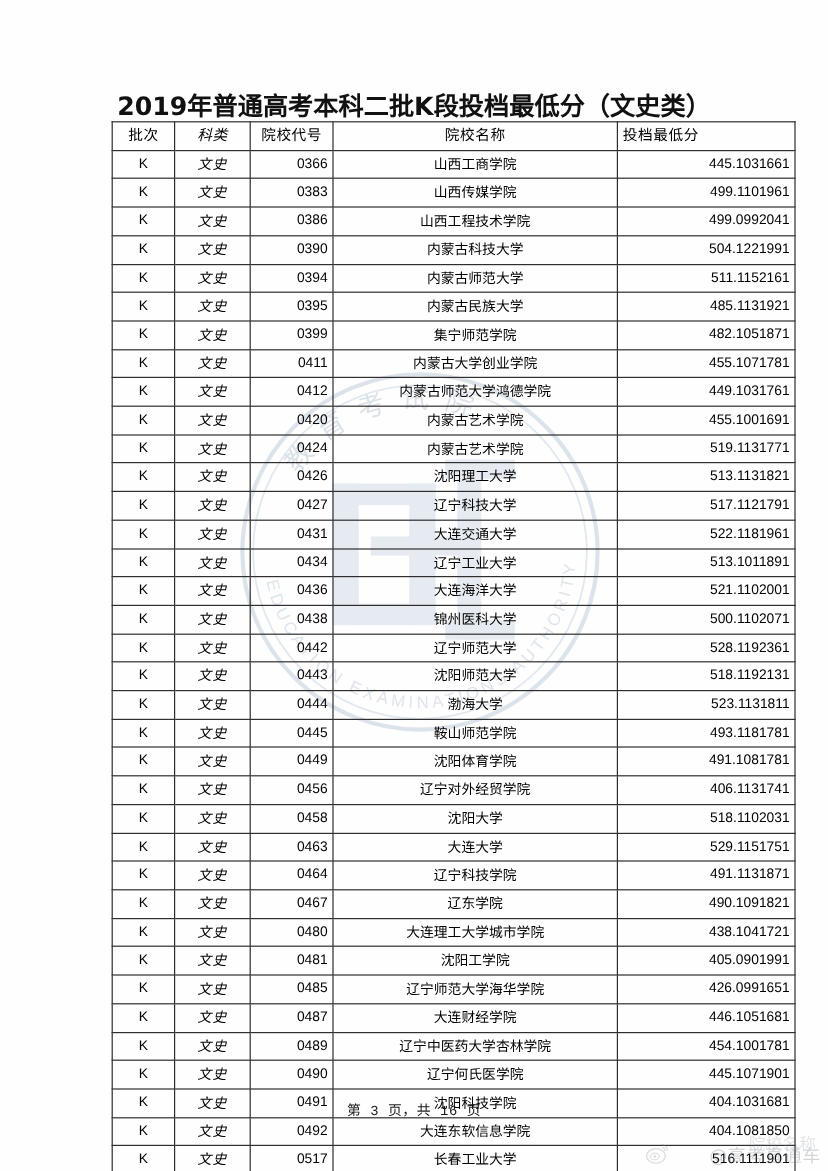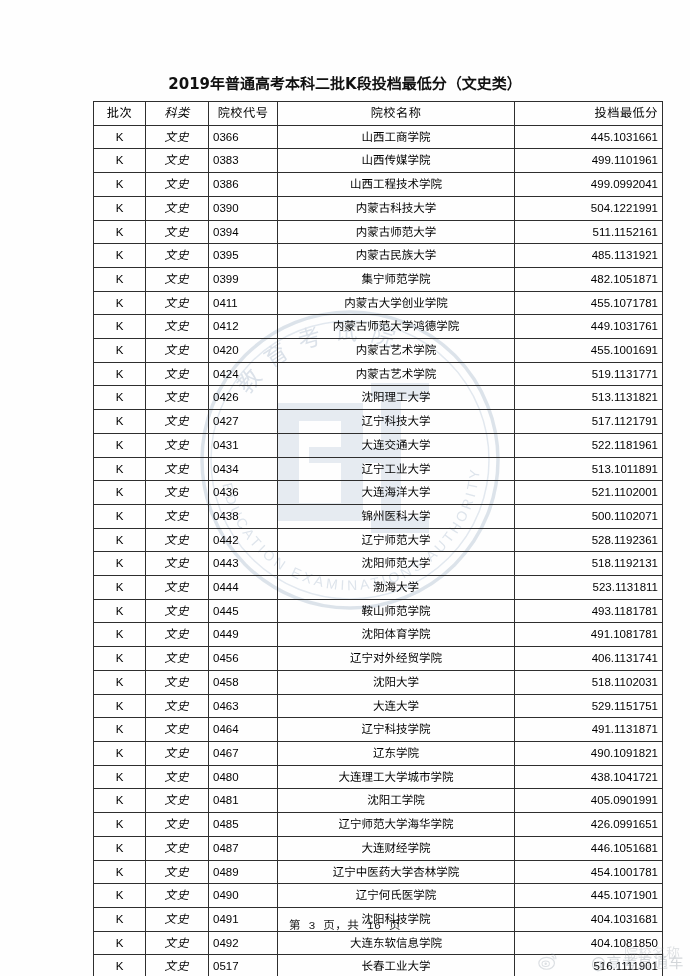--- a/index.html
+++ b/index.html
@@ -38,21 +38,21 @@
   }
   .watermark svg { display: block; width: 100%; height: 100%; }
 
   
   .doc-title {
     position: absolute;
     left: 0;
     right: 0;
     top: 72px;
     text-align: center;
-    font-size: 15px;
+    font-size: 21px;
     font-weight: bold;
     letter-spacing: 0px;
     z-index: 3;
     font-family: "DejaVu Sans", "Liberation Sans", sans-serif;
     color: #111;
   }
 
   
   .table-wrap {
     position: absolute;
@@ -81,21 +81,21 @@
   }
   table.score-table thead th {
     text-align: center;
     font-size: 12.2px;
     font-weight: normal;
     font-family: "DejaVu Sans", "Liberation Sans", sans-serif;
     letter-spacing: 0.5px;
   }
   .col-batch  { width: 43px;  text-align: center; margin-top: 45px; }
   .col-cat    { width: 54px;  text-align: center; font-style: italic; }
-  .col-code   { width: 60px;  text-align: left; }
+  .col-code   { width: 60px;  text-align: right; }
   .col-name   { width: 228px; text-align: center; padding-left: 6px; }
   .col-score  { width: 139px; text-align: right; padding-right: 8px; }
 
   td.col-batch, td.col-code, td.col-score {
     font-family: "Liberation Sans", sans-serif;
     font-size: 11.5px;
   }
   td.col-cat, td.col-name {
     font-family: "DejaVu Sans", "Liberation Sans", sans-serif;
     font-size: 11.8px;
@@ -191,21 +191,21 @@
   <div class="doc-title">2019年普通高考本科二批K段投档最低分（文史类）</div>
 
   <div class="table-wrap">
     <table class="score-table">
       <thead>
         <tr>
           <th class="col-batch">批次</th>
           <th class="col-cat">科类</th>
           <th class="col-code">院校代号</th>
           <th class="col-name" style="text-align:center">院校名称</th>
-          <th class="col-score" style="text-align:right">投档最低分</th>
+          <th class="col-score" style="text-align:left">投档最低分</th>
         </tr>
       </thead>
       <tbody id="table-body">
           <tr>
             <td class="col-batch">K</td>
             <td class="col-cat">文史</td>
             <td class="col-code">0366</td>
             <td class="col-name">山西工商学院</td>
             <td class="col-score">445.1031661</td>
           </tr>

